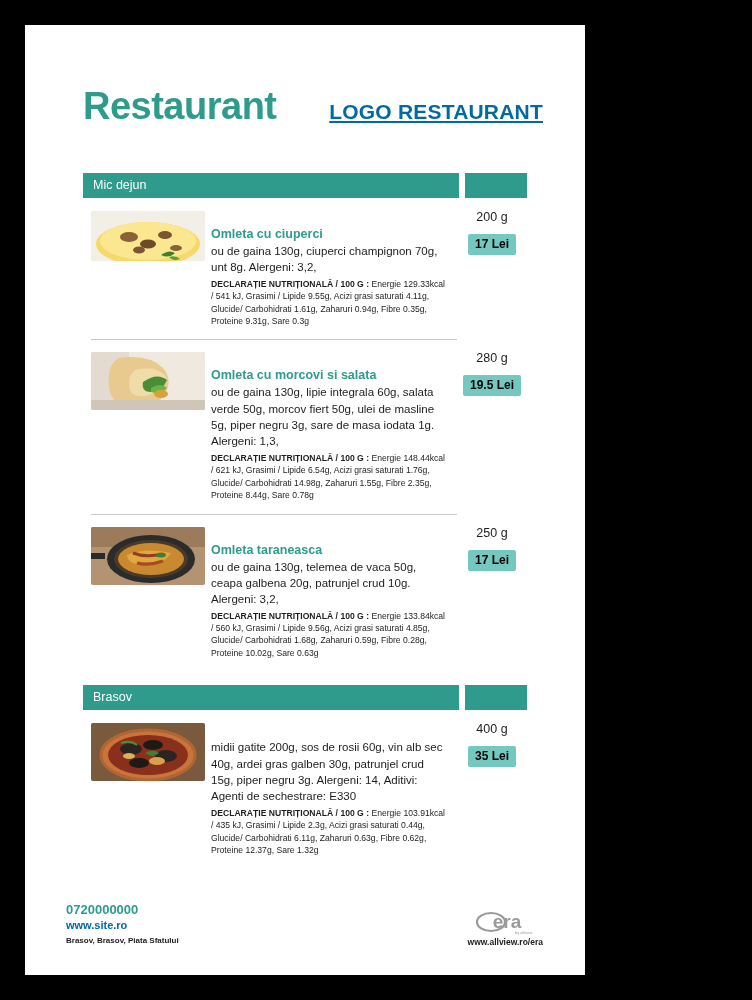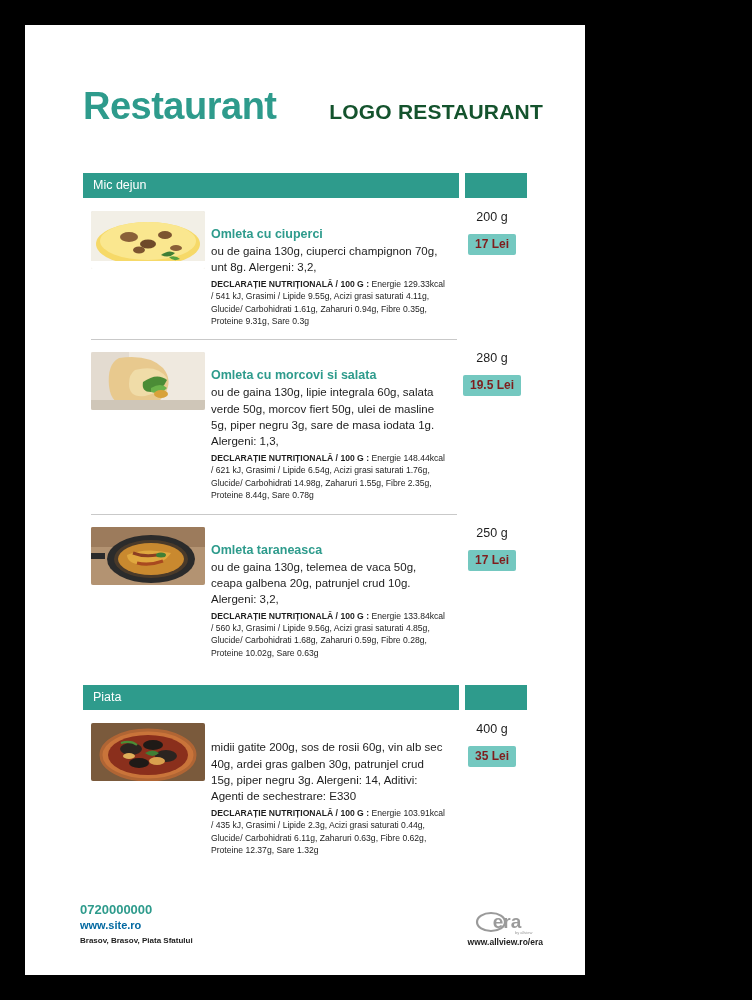--- a/index.html
+++ b/index.html
@@ -33,24 +33,25 @@
   .rest-title {
     font-size: 38px;
     font-weight: bold;
     color: #2e9b8c;
     letter-spacing: -0.5px;
     line-height: 1;
   }
   .logo-text {
     font-size: 21px;
     font-weight: bold;
-    color: #14532d;
+    color: #0369a1;
     letter-spacing: 0.2px;
     line-height: 1;
     padding-bottom: 3px;
+    text-decoration: underline;
   }
 
   
   .menu {
     margin-top: 48px;
     padding: 0 22px 0 22px;
   }
   .section-head {
     display: flex;
     gap: 6px;
@@ -128,33 +129,33 @@
     padding-top: 2px;
   }
   .qty {
     font-size: 12.5px;
     color: #1d1d1d;
     margin-bottom: 10px;
   }
   .price {
     display: inline-block;
     background: #74c8c0;
-    color: #7f1d1d;
+    color: #000000;
     font-weight: bold;
     font-size: 12px;
     padding: 3px 7px;
     border-radius: 2px;
     line-height: 1.25;
     max-width: 62px;
   }
 
   
   .footer {
     position: absolute;
-    left: 33px; right: 36px;
+    left: 19px; right: 36px;
     bottom: 28px;
     display: flex;
     align-items: flex-end;
     justify-content: space-between;
     padding: 0 6px 0 22px;
   }
   .f-left { line-height: 1.35; }
   .f-phone { color: #2e9b8c; font-size: 13px; font-weight: bold; }
   .f-site  { color: #0369a1; font-size: 11px; font-weight: bold; }
   .f-addr  { color: #1d1d1d; font-size: 8px; font-weight: bold; margin-top: 3px; }
@@ -257,21 +258,21 @@
           <div class="dish-desc">ou de gaina 130g, telemea de vaca 50g, ceapa galbena 20g, patrunjel crud 10g. Alergeni: 3,2,</div>
           <div class="nutri"><b>DECLARAȚIE NUTRIȚIONALĂ / 100 G :</b> <span>Energie 133.84kcal / 560 kJ, Grasimi / Lipide 9.56g, Acizi grasi saturati 4.85g, Glucide/ Carbohidrati 1.68g, Zaharuri 0.59g, Fibre 0.28g, Proteine 10.02g, Sare 0.63g</span></div>
         </div>
         <div class="qty-cell">
           <div class="qty">250 g</div>
           <div class="price">17 Lei</div>
         </div>
       </div>
 
       <div class="section-head" style="margin-top:14px;">
-        <div class="bar-main">Piata</div>
+        <div class="bar-main">Brasov</div>
         <div class="bar-side"></div>
       </div>
 
       <div class="item">
         <div class="thumb-cell">
           <div class="thumb">
             <svg viewBox="0 0 114 58" preserveAspectRatio="none">
               <rect width="114" height="58" fill="#7a5a3c"></rect>
               <ellipse cx="57" cy="32" rx="47" ry="25" fill="#c9743a"></ellipse>
               <ellipse cx="57" cy="32" rx="40" ry="20" fill="#8a2f1c"></ellipse>

